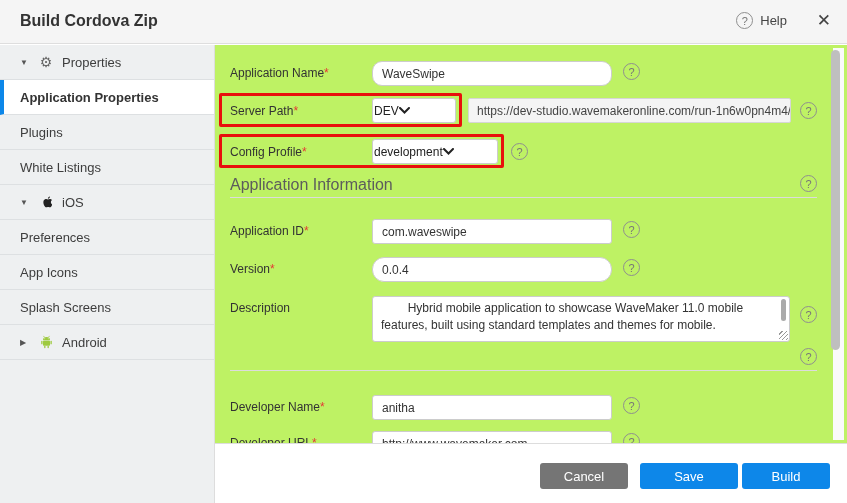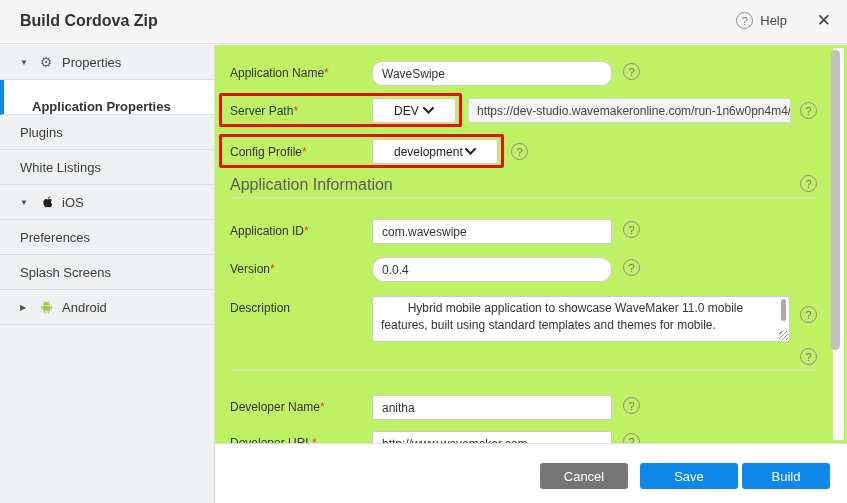--- a/index.html
+++ b/index.html
@@ -14,29 +14,29 @@
   .help-circle { display:inline-flex; width:17px; height:17px; border:1px solid #8f8f8f; border-radius:50%; color:#777; font-size:11px; align-items:center; justify-content:center; }
   .header .help-text { font-size:13px; color:#444; }
   .header .close { position:absolute; right:16px; top:10px; font-size:17px; color:#444; cursor:pointer; }
 
   
   .sidebar { position:absolute; top:45px; left:0; width:215px; height:458px; background:#eef0f1; border-right:1px solid #ddd; }
   .side-row { position:relative; height:35px; display:flex; align-items:center; border-bottom:1px solid #dde0e2; padding-left:20px; font-size:13px; color:#3d3d3d; cursor:pointer; background:#eef0f1; }
   .side-row.group { gap:9px; }
   .side-row .tri { font-size:8px; color:#555; width:10px; }
   .side-row .gicon { width:14px; display:inline-flex; justify-content:center; }
-  .side-row.selected { background:#fff; border-left:4px solid #0d87e9; padding-left:28px; font-weight:bold; color:#333;align-items:flex-end; }
+  .side-row.selected { background:#fff; border-left:4px solid #0d87e9; padding-left:16px; font-weight:bold; color:#333; }
   .gear-glyph { font-size:14px; color:#666; line-height:1; }
 
   
   .content { position:absolute; top:45px; left:215px; width:632px; height:398px; background:#bef264; overflow:hidden; }
   .label { position:absolute; font-size:12px; color:#333; }
   .req { color:#e53935; }
   .tinput { position:absolute; height:25px; border:1px solid #ccc; border-radius:3px; font-size:12px; color:#333; padding:0 9px; background:#fff; font-family:"Liberation Sans",sans-serif; }
-  .ddl { position:absolute; height:25px; border:1px solid #ccc; border-radius:3px; background:#fff; display:flex; align-items:center; justify-content:space-between; padding:0 21px; font-size:12px; color:#222; cursor:pointer; }
+  .ddl { position:absolute; height:25px; border:1px solid #ccc; border-radius:3px; background:#fff; display:flex; align-items:center; justify-content:flex-start; padding:0 1px; font-size:12px; color:#222; cursor:pointer; }
   .readonly-url { position:absolute; height:25px; border:1px solid #d6d6d6; border-radius:2px; background:#f4f4f4; font-size:12px; color:#444; display:flex; align-items:center; padding:0 8px; white-space:nowrap; overflow:hidden; }
   .hi-red { position:absolute; border:3px solid #e8100c; border-radius:2px; }
   .qpos { position:absolute; }
   .section-h { position:absolute; font-size:16px; color:#5c5c5c; }
   .hr { position:absolute; height:1px; background:#dcdcdc; }
   textarea.desc { position:absolute; width:418px; height:46px; border:1px solid #ccc; border-radius:3px; font-size:12px; color:#333; padding:3px 14px 3px 8px; resize:none; overflow:hidden; line-height:1.45; font-family:"Liberation Sans",sans-serif; }
   .desc-thumb { position:absolute; width:5px; height:22px; background:#aaa; border-radius:3px; }
   .desc-grip { position:absolute; width:9px; height:9px; background:repeating-linear-gradient(135deg, transparent 0 2px, #999 2px 3px); }
 
   
@@ -87,20 +87,23 @@
       <span class="tri">▼</span>
       <span class="gicon">
         <svg width="12" height="14" viewBox="0 0 17 20">
             <path fill="#222" d="M15.5 10.3c0-2 1.6-3 1.7-3.1-.9-1.4-2.4-1.6-2.9-1.6-1.2-.1-2.4.7-3 .7-.6 0-1.6-.7-2.6-.7-1.3 0-2.6.8-3.3 2-1.4 2.4-.4 6 1 8 .7 1 1.5 2 2.5 2 1 0 1.4-.6 2.6-.6 1.2 0 1.6.6 2.6.6 1.1 0 1.8-1 2.4-2 .8-1.1 1.1-2.2 1.1-2.3-.1 0-2.1-.8-2.1-3zM13.4 4.3c.5-.7.9-1.6.8-2.3-.8 0-1.7.5-2.2 1.2-.5.6-.9 1.5-.8 2.3.8.1 1.7-.5 2.2-1.2z"></path>
           </svg>
       </span>
       <span>iOS</span>
     </div>
     <div class="side-row">
       <span>Preferences</span>
+    </div>
+    <div class="side-row">
+      <span>App Icons</span>
     </div>
     <div class="side-row">
       <span>Splash Screens</span>
     </div>
     <div class="side-row group">
       <span class="tri">▶</span>
       <span class="gicon">
         <svg width="13" height="14" viewBox="0 0 16 18">
           <g fill="#9eca3f">
             <path d="M4.2 1.2l1 1.6M11.8 1.2l-1 1.6" stroke="#9eca3f" stroke-width="1" fill="none"></path>

